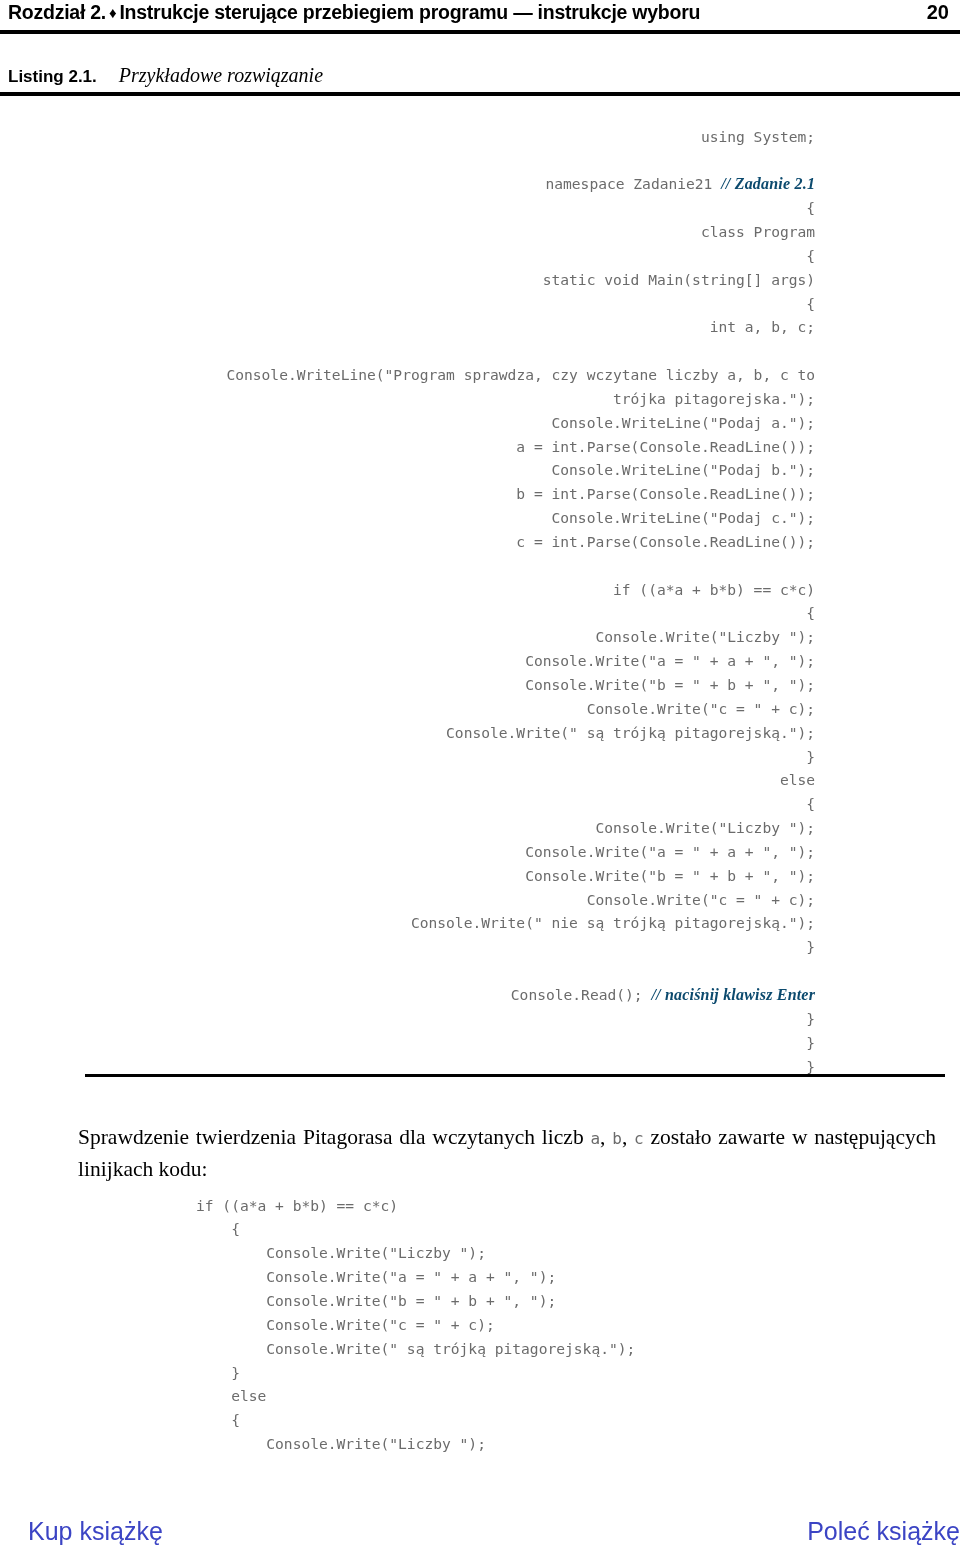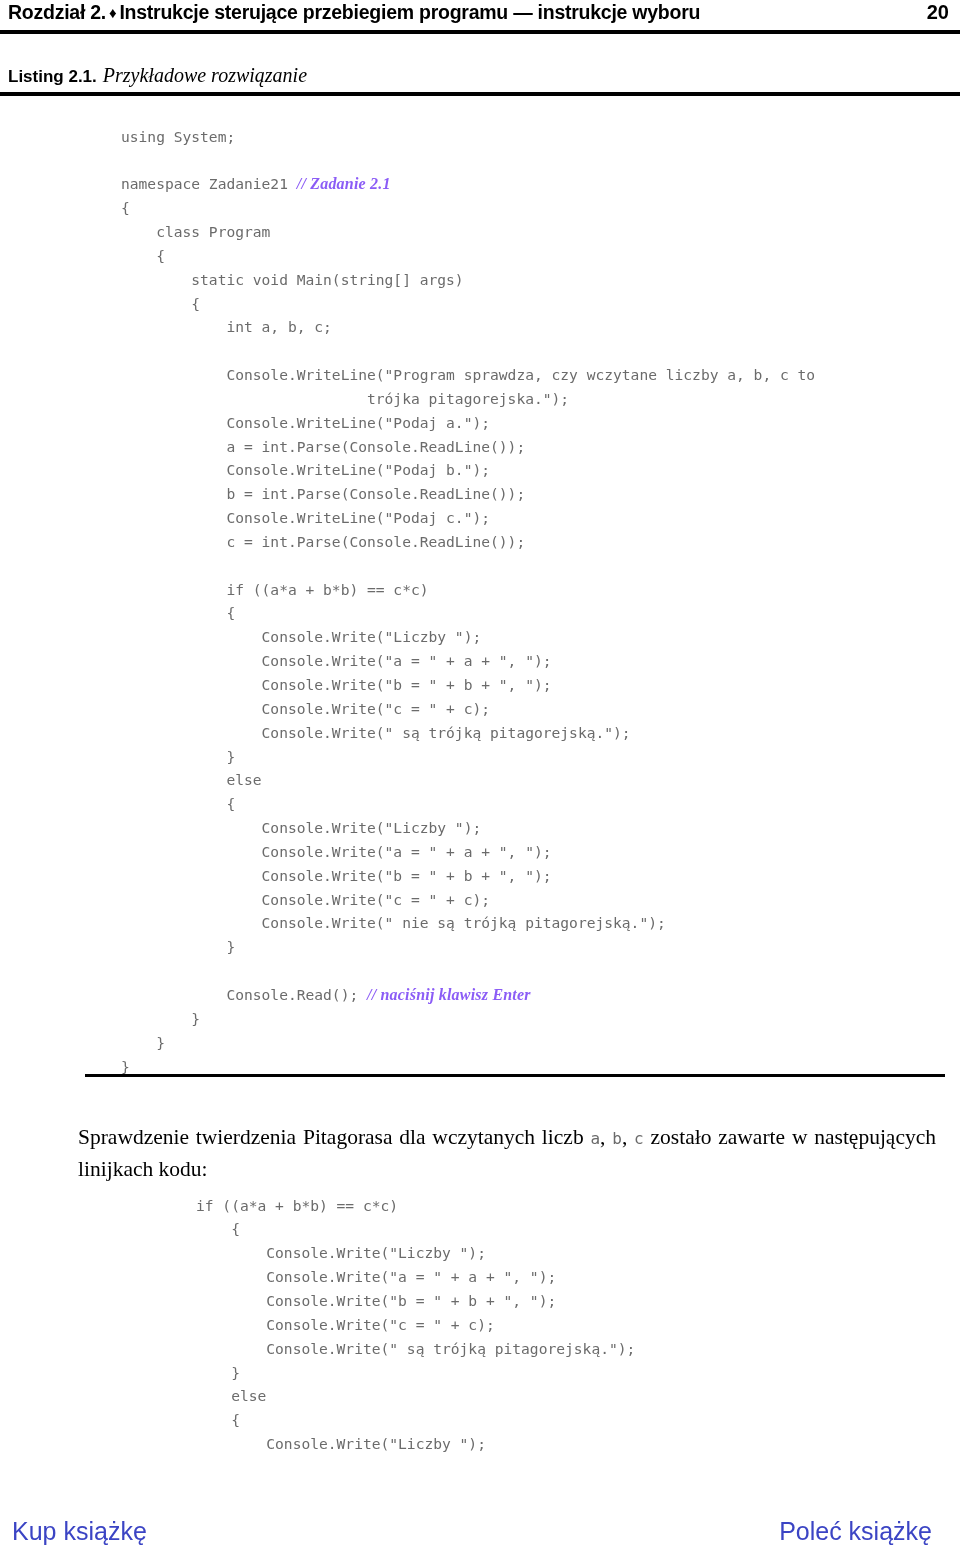--- a/index.html
+++ b/index.html
@@ -76,48 +76,49 @@
     font-weight: bold;
     font-size: 17px;
     color: #000000;
   }
   .listing-title {
     font-family: "Liberation Serif", serif;
     font-style: italic;
     font-size: 20px;
     color: #000000;
     padding-left: 6px;
+    margin-left: 16px;
   }
   .rule-caption {
     top: 92px;
     height: 4px;
     border-bottom: 1px solid #ffffff;
   }
 
   
   .code-block {
     position: absolute;
     font-family: "DejaVu Sans Mono", "Liberation Mono", monospace;
     font-size: 14.6px;
     line-height: 23.85px;
     color: #6b6b6b;
     white-space: pre;
     letter-spacing: 0px;
   }
-  #code-main { left: 121px; top: 110px; }
+  #code-main { left: 121px; top: 110px; text-align: right; }
   #code-tail { left: 196px; top: 1179px; }
 
   .code-line { white-space: pre; min-height: 23.85px; }
   .code-line.blank { color: transparent; }
   .code-comment {
     font-family: "Liberation Serif", serif;
     font-style: italic;
     font-weight: bold;
     font-size: 16px;
-    color: #8b5cf6;
+    color: #0c4a6e;
     letter-spacing: 0.2px;
   }
 
   
   .rule-listing-end {
     position: absolute;
     left: 85px;
     top: 1074px;
     width: 860px;
     height: 3px;
@@ -155,22 +156,22 @@
     align-items: center;
   }
   .footer-link {
     font-family: "Liberation Sans", sans-serif;
     font-size: 25px;
     color: #3b44c4;
     text-decoration: none;
     white-space: nowrap;
     cursor: pointer;
   }
-  .footer-link.left  { padding-left: 12px; }
-  .footer-link.right { padding-right: 28px; }
+  .footer-link.left  { padding-left: 12px; margin-left: 16px; }
+  .footer-link.right { padding-right: 0; }
 </style>
 </head>
 <body>
 
 <div class="page-header">
   <div class="header-title">
     <span>Rozdział 2.</span><span class="header-diamond">♦</span><span>Instrukcje sterujące przebiegiem programu — instrukcje wyboru</span>
   </div>
   <div class="header-pageno">20</div>
 </div>

